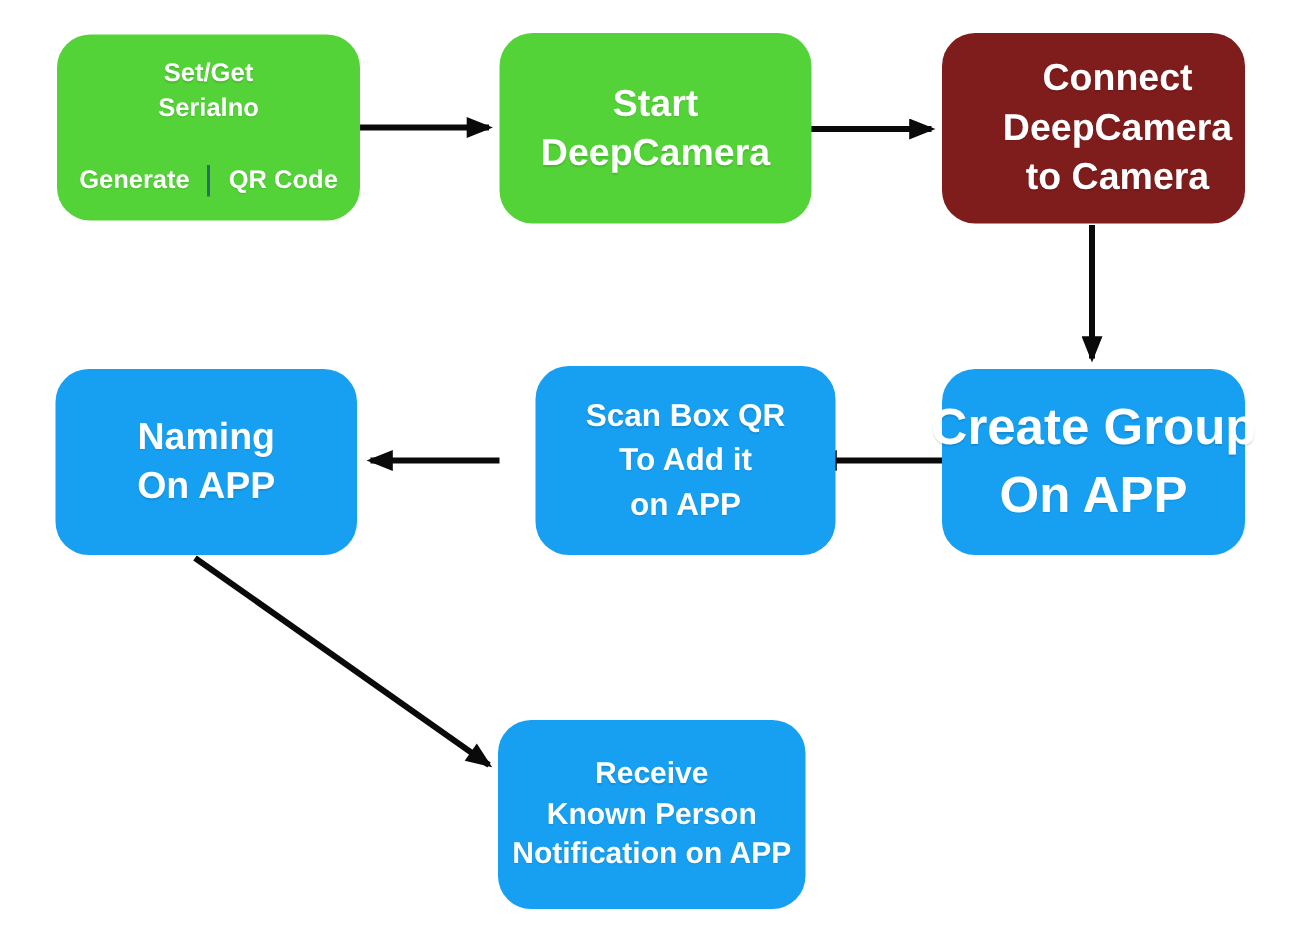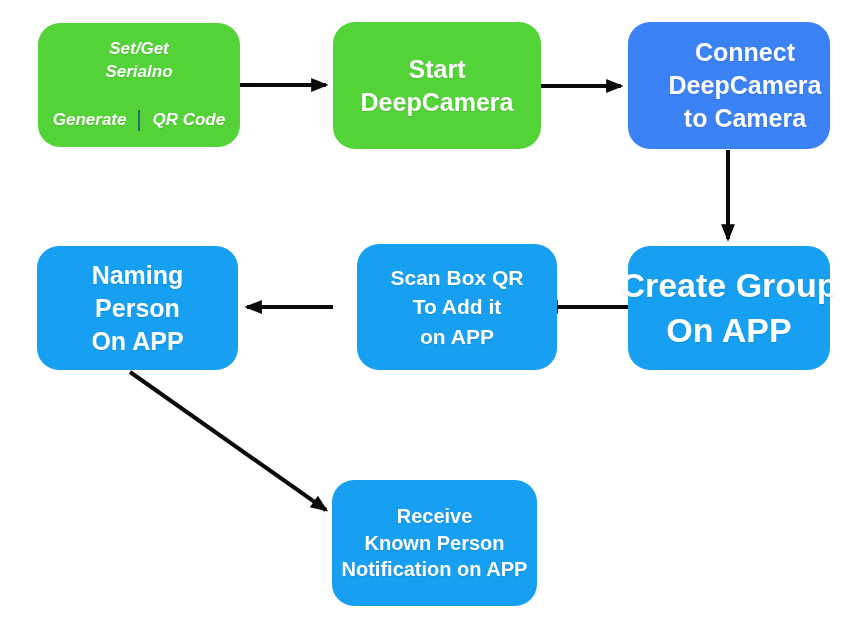--- a/index.html
+++ b/index.html
@@ -43,21 +43,21 @@
   }
   .node .line { white-space: nowrap; }
   .cursor-row { display: flex; align-items: center; gap: 12px; margin-top: 25px; }
   .caret {
     display: inline-block;
     width: 2px;
     height: 1.25em;
     background: var(--cursor);
   }
   
-  .n0 { left: 38px;  top: 23px;  width: 202px; height: 124px; font-size: 17px; line-height: 1.35; font-style: italic; }
+  .n0 { left: 38px;  top: 23px;  width: 202px; height: 124px; font-size: 17px; line-height: 1.35; }
   .n1 { left: 333px; top: 22px;  width: 208px; height: 127px; font-size: 25px; }
   .n2 { left: 628px; top: 22px;  width: 202px; height: 127px; font-size: 25px; }
   .n3 { left: 628px; top: 246px; width: 202px; height: 124px; font-size: 34px; }
   .n4 { left: 333px; top: 244px; width: 200px; height: 126px; font-size: 21px; line-height: 1.4; margin-left: 24px; }
   .n5 { left: 37px;  top: 246px; width: 201px; height: 124px; font-size: 25px; }
   .n6 { left: 332px; top: 480px; width: 205px; height: 126px; font-size: 20px; line-height: 1.32; }
 </style>
 </head>
 <body>
 
@@ -85,40 +85,39 @@
       <span class="caret"></span>
       <span>QR Code</span>
     </div>
   </div>
 
   <div class="node n1" style="background: rgb(83, 211, 55);">
     <div class="line">Start</div>
     <div class="line">DeepCamera</div>
   </div>
 
-  <div class="node n2" style="background: #3b82f6; padding-left: 32px;">
+  <div class="node n2" style="background: #7f1d1d; padding-left: 32px;">
     <div class="line">Connect</div>
     <div class="line">DeepCamera</div>
     <div class="line">to Camera</div>
   </div>
 
   <div class="node n3" style="background: rgb(23, 160, 241);">
     <div class="line">Create Group</div>
     <div class="line">On APP</div>
   </div>
 
   <div class="node n4" style="background: rgb(23, 160, 241);">
     <div class="line">Scan Box QR</div>
     <div class="line">To Add it</div>
     <div class="line">on APP</div>
   </div>
 
   <div class="node n5" style="background: rgb(23, 160, 241);">
     <div class="line">Naming</div>
-    <div class="line">Person</div>
     <div class="line">On APP</div>
   </div>
 
   <div class="node n6" style="background: rgb(23, 160, 241);">
     <div class="line">Receive</div>
     <div class="line">Known Person</div>
     <div class="line">Notification on APP</div>
   </div>
 
 </div>

